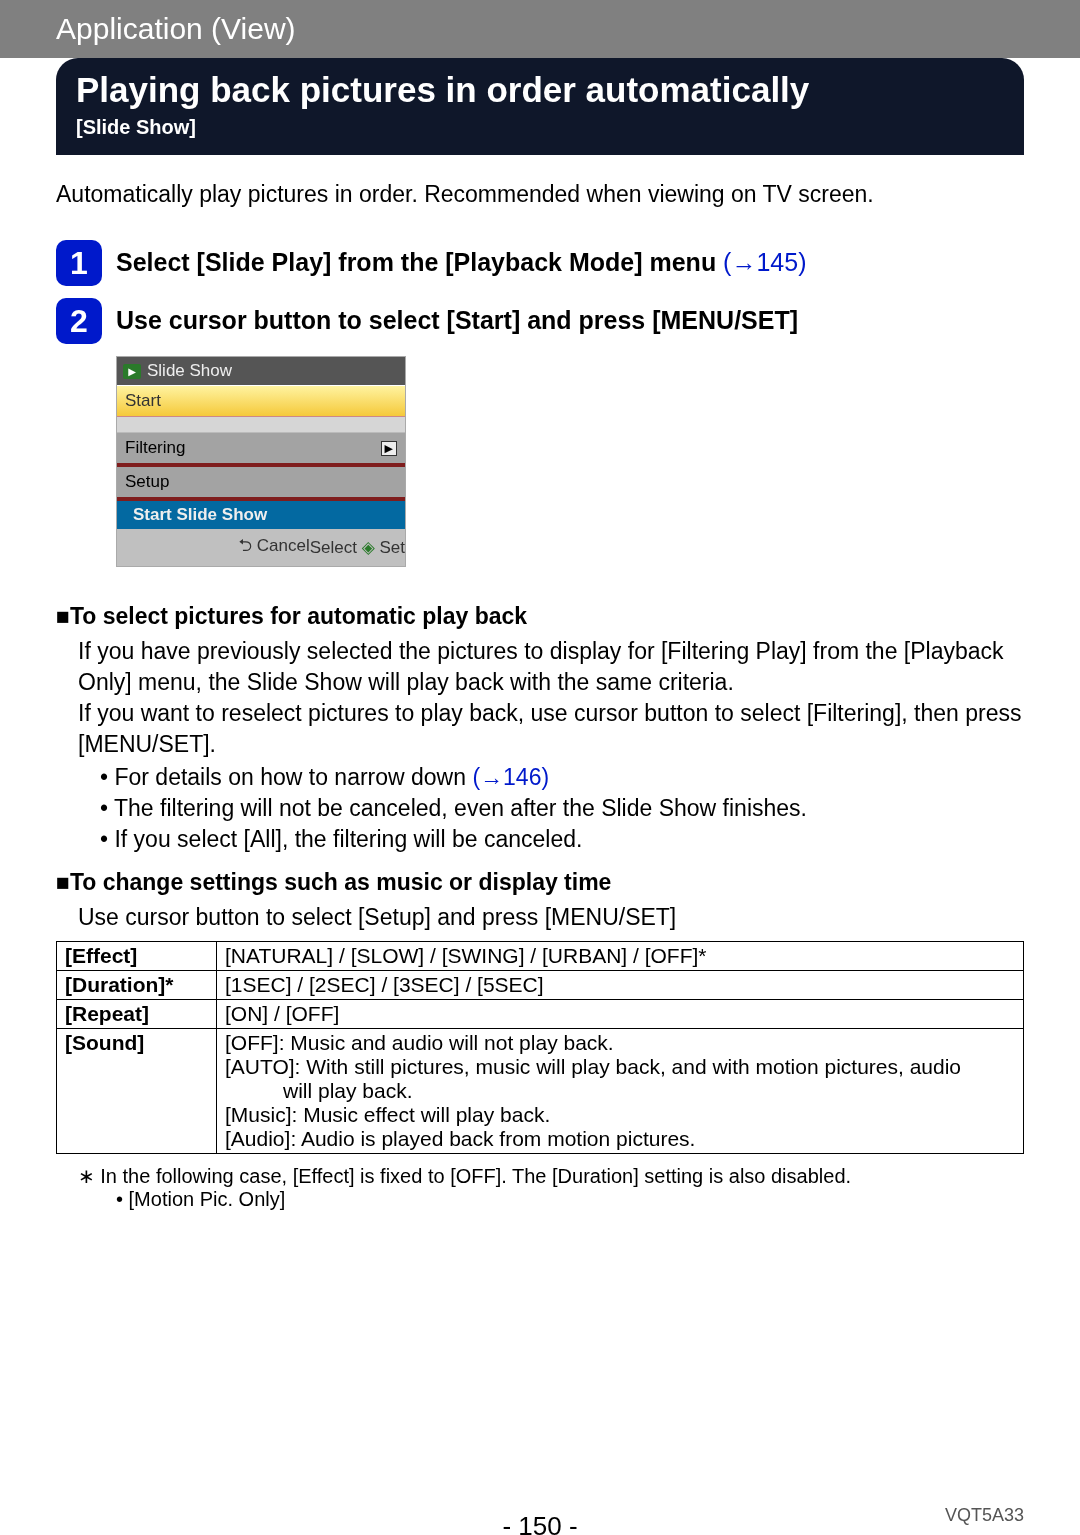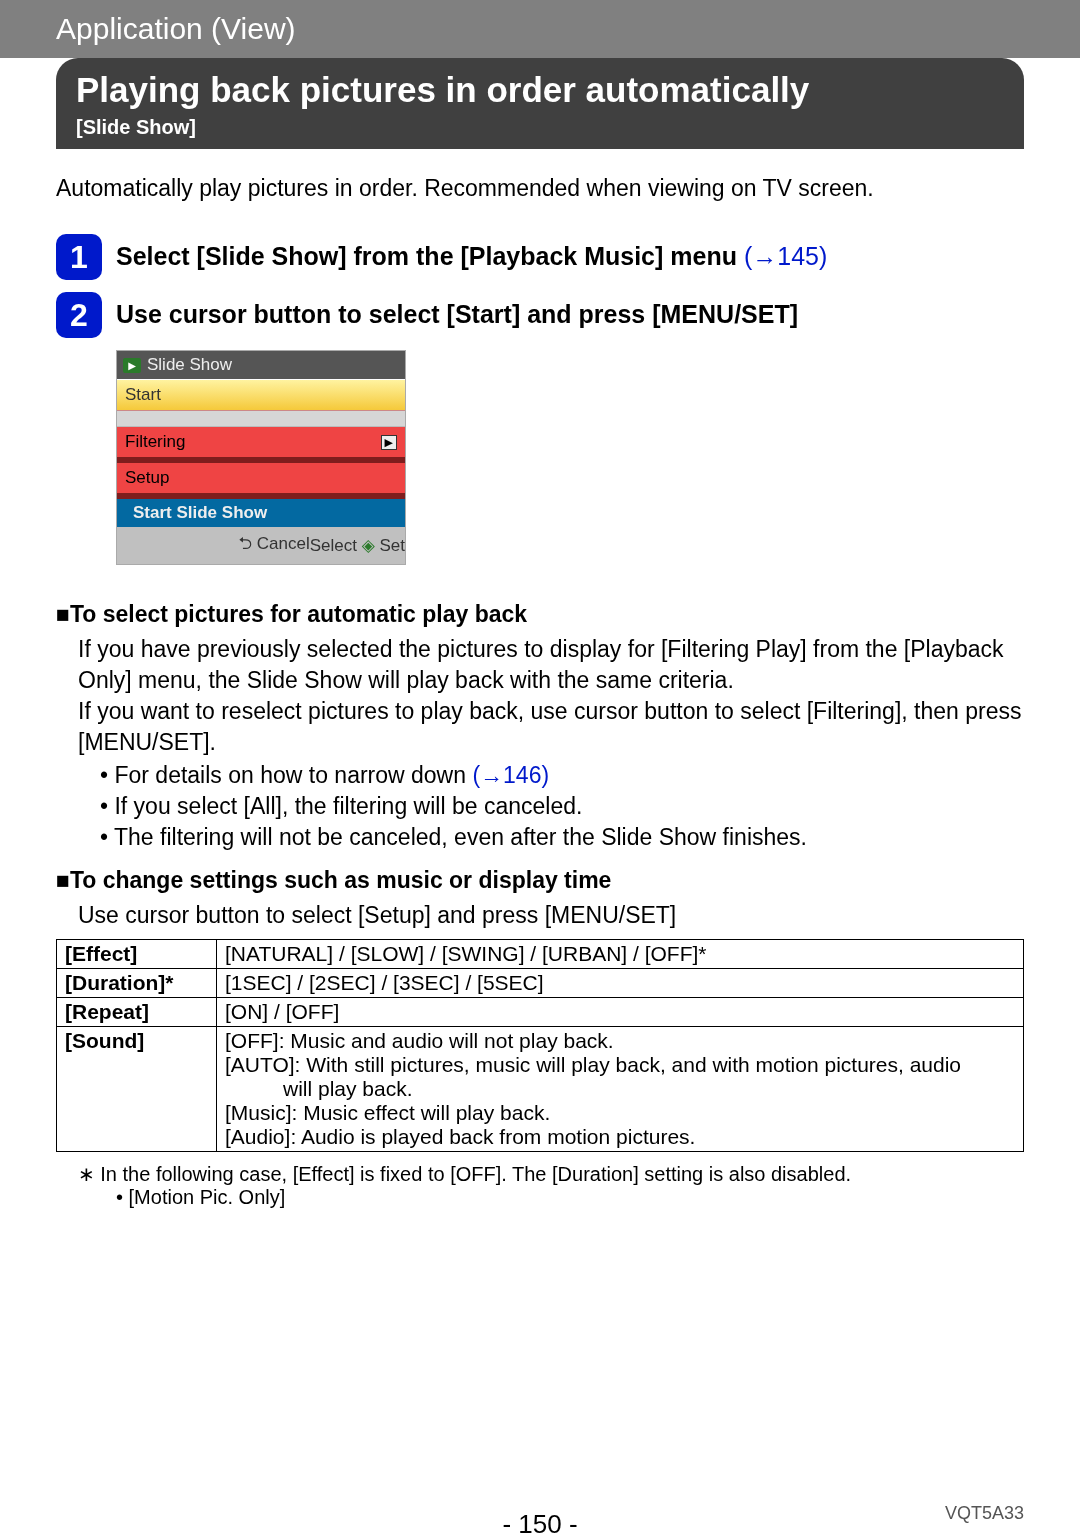--- a/index.html
+++ b/index.html
@@ -13,23 +13,23 @@
   .header-bar {
     background: #808080;
     padding: 12px 56px 12px;
     font-size: 30px;
     color: #fff;
   }
   .content {
     padding: 0 56px 30px;
   }
   .title-block {
-    background: #404040;
-    color: #fff;
-    padding: 12px 20px 10px 20px;
+    background: #0f172a;
+    color: #fff;
+    padding: 12px 20px 16px 20px;
     border-radius: 22px 22px 0 0;
     margin-top: 0;
   }
   .title-main {
     font-size: 35px;
     font-weight: bold;
     margin-bottom: 6px;
   }
   .title-sub {
     font-size: 20px;
@@ -96,22 +96,22 @@
     color: #fff;
   }
   .cam-start {
     background: linear-gradient(#fff3a0, #f5c93a);
     border-top: 1px solid #fff;
     border-bottom: 1px solid #c88;
     padding: 5px 8px;
     color: #333;
   }
   .cam-row {
-    background: #ef4444;
-    border-bottom: 6px solid #7f1d1d;
+    background: #a3a3a3;
+    border-bottom: 4px solid #7f1d1d;
     padding: 5px 8px;
     display: flex;
     justify-content: space-between;
     align-items: center;
   }
   .cam-status {
     background: #0369a1;
     color: #eee;
     padding: 4px 16px;
     font-weight: bold;
@@ -200,21 +200,21 @@
   <div class="title-block">
     <div class="title-main">Playing back pictures in order automatically</div>
     <div class="title-sub">[Slide Show]</div>
   </div>
 
   <div class="intro">Automatically play pictures in order. Recommended when viewing on TV screen.</div>
 
   <div class="step">
     <div class="step-num">1</div>
     <div class="step-text">
-      <span>Select [Slide Show] from the [Playback Music] menu </span><span class="link">(→145)</span>
+      <span>Select [Slide Play] from the [Playback Mode] menu </span><span class="link">(→145)</span>
     </div>
   </div>
 
   <div class="step">
     <div class="step-num">2</div>
     <div class="step-text">Use cursor button to select [Start] and press [MENU/SET]</div>
   </div>
 
   <div class="screenshot">
     <div class="cam-menu">
@@ -236,22 +236,22 @@
       </div>
     </div>
   </div>
 
   <div class="sect-head">■To select pictures for automatic play back</div>
   <div class="para" style="white-space:pre-line">If you have previously selected the pictures to display for [Filtering Play] from the [Playback Only] menu, the Slide Show will play back with the same criteria.
 If you want to reselect pictures to play back, use cursor button to select [Filtering], then press [MENU/SET].</div>
   <div class="bullet">
     • <span>For details on how to narrow down </span><span class="link">(→146)</span>
   </div>
+  <div class="bullet">• <span>The filtering will not be canceled, even after the Slide Show finishes.</span></div>
   <div class="bullet">• <span>If you select [All], the filtering will be canceled.</span></div>
-  <div class="bullet">• <span>The filtering will not be canceled, even after the Slide Show finishes.</span></div>
 
   <div class="sect-head">■To change settings such as music or display time</div>
   <div class="para">Use cursor button to select [Setup] and press [MENU/SET]</div>
 
   <table class="settings-table">
     <tbody>
         <tr>
       <td>[Effect]</td>
       <td style="font-weight:normal">[NATURAL] / [SLOW] / [SWING] / [URBAN] / [OFF]*</td>
     </tr>

